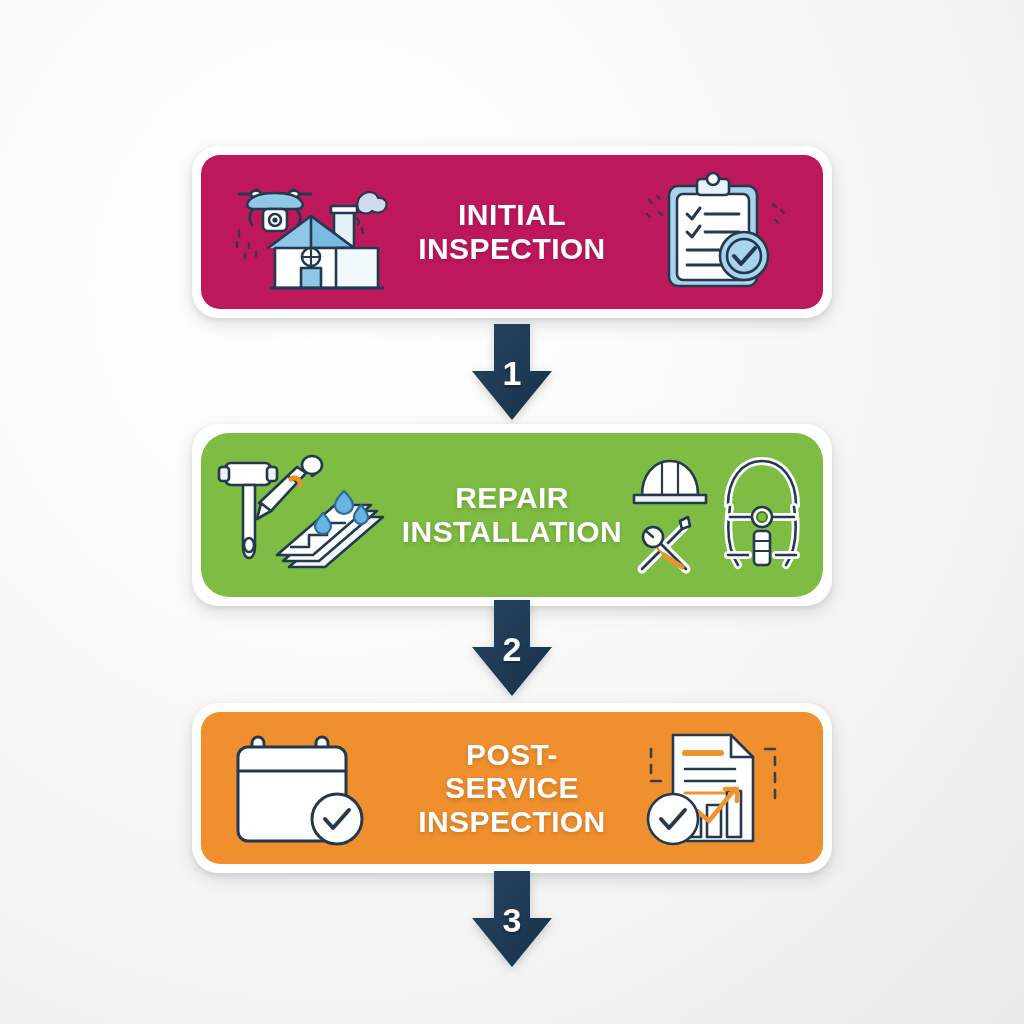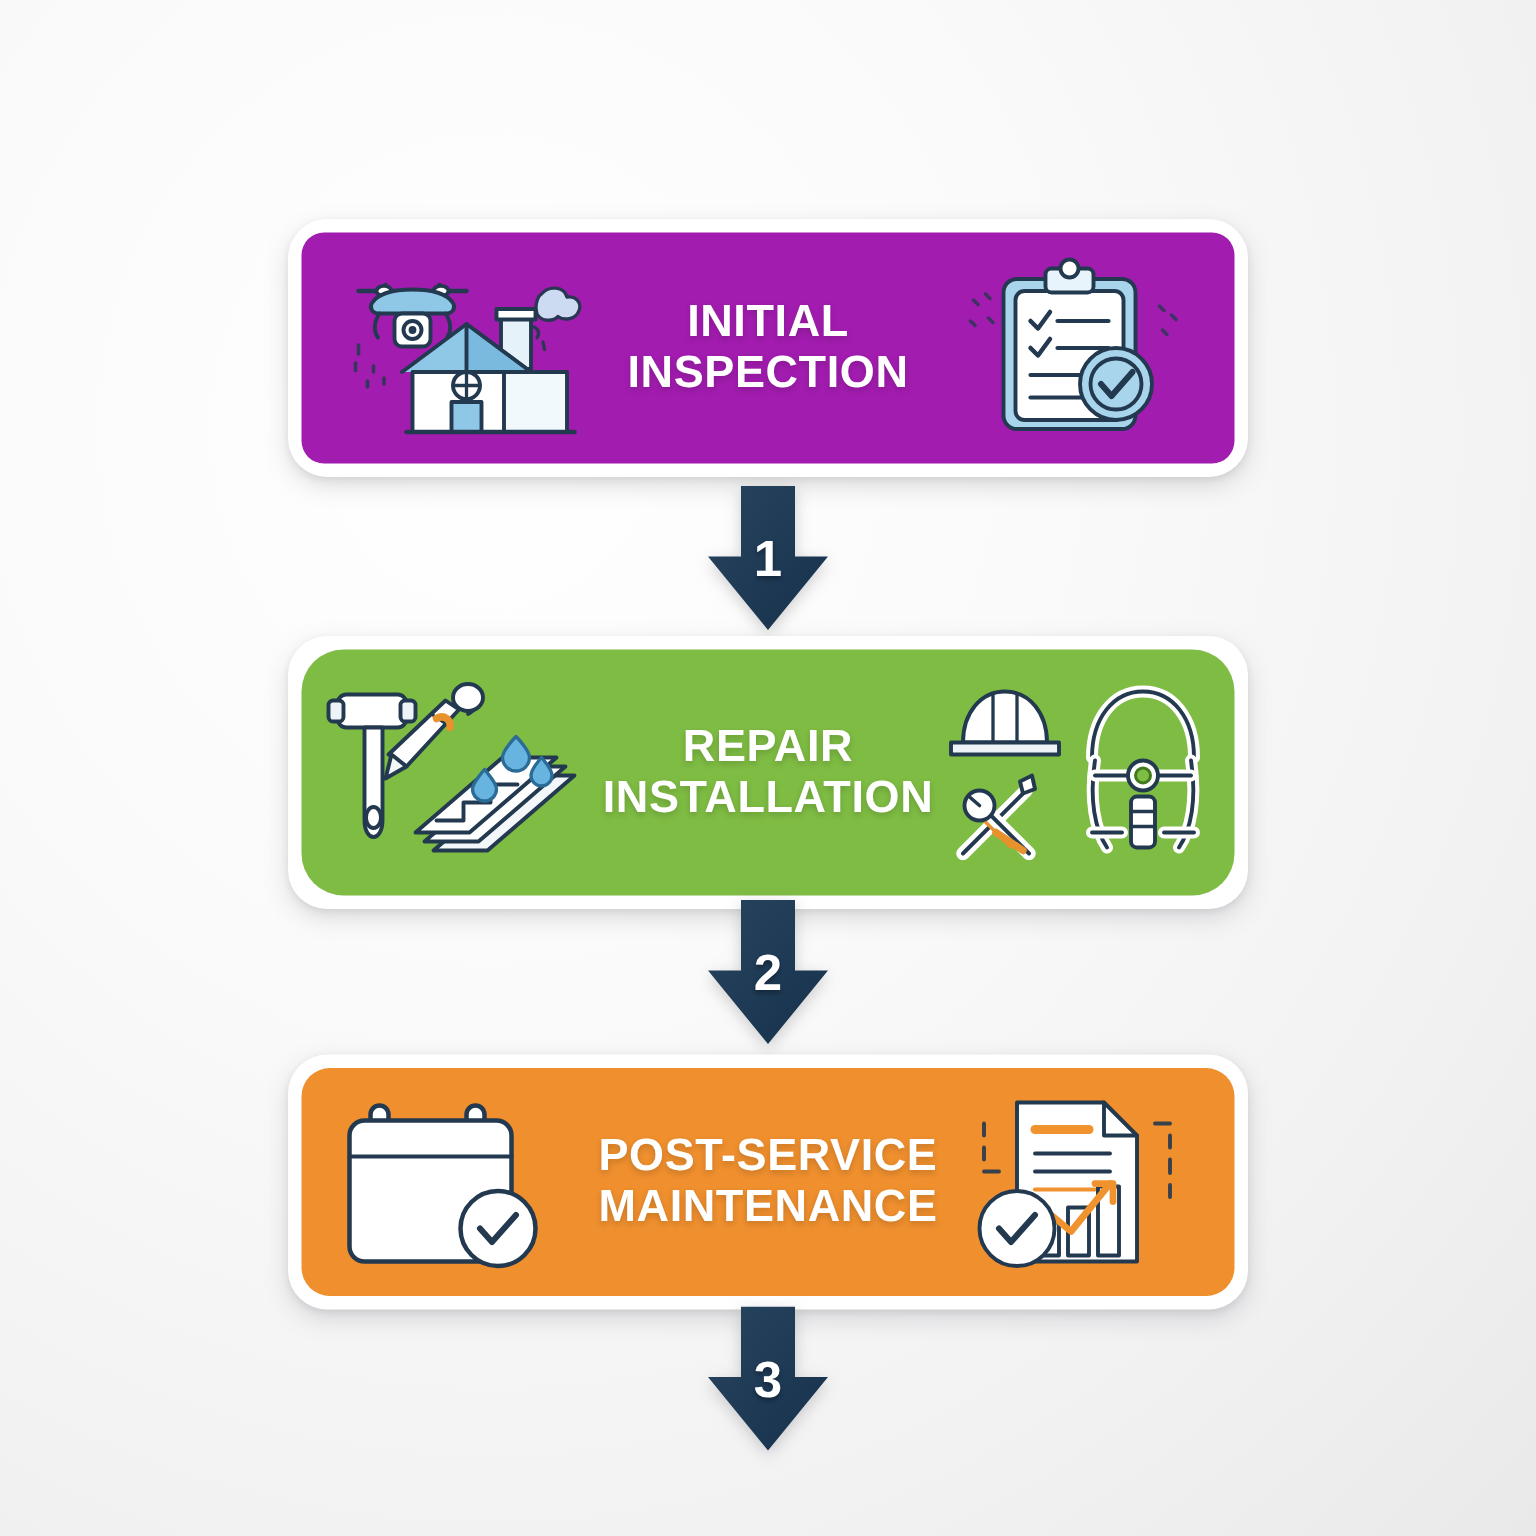--- a/index.html
+++ b/index.html
@@ -80,21 +80,21 @@
     pointer-events:none;
   }
 </style>
 </head>
 <body>
 
 <div class="flow">
 
   <div class="step-wrap" style="top:146px;">
     <div class="step-frame">
-      <div class="step-card" id="card-0" style="height: 154px; background: #a21caf; border-radius: 15px;">
+      <div class="step-card" id="card-0" style="height: 154px; background: #be185d;">
 
         <div class="icon-slot">
           <svg width="190" height="120" viewBox="0 0 190 120">
             <g fill="none" stroke="#23394f" stroke-width="2.6" stroke-linecap="round" stroke-linejoin="round">
 
               <g stroke-width="2.2" opacity="0.95">
                 <path d="M146 24c5-6 15-5 17 2 6-1 10 4 8 9-2 6-10 7-14 4-4 4-12 3-14-2-2-6 1-12 3-13z" fill="#cfe6f5"></path>
                 <path d="M141 46c3 1 4 5 2 7M147 56l1 5"></path>
               </g>
 
@@ -307,21 +307,21 @@
                 <rect x="70" y="90" width="15" height="13" rx="2"></rect>
               </g>
               <rect x="20" y="48" width="96" height="60" rx="3" fill="none" stroke="none"></rect>
               <circle cx="113" cy="92" r="25" fill="#ffffff"></circle>
               <path d="M101 92l8 9 16-18" stroke-width="4"></path>
             </g>
           </svg>
         </div>
 
         <div class="step-title">POST-SERVICE
-MAINTENANCE</div>
+INSPECTION</div>
 
         <div class="icon-slot">
           <svg width="162" height="122" viewBox="0 0 162 122">
             <g fill="none" stroke="#23394f" stroke-width="2.6" stroke-linecap="round" stroke-linejoin="round">
 
               <g stroke-width="2.6" opacity="0.9">
                 <path d="M18 22v8M18 38v8M18 54h10M142 30v8M142 46v9M142 63v8M132 22h10"></path>
               </g>
 
               <path d="M40 8h58l22 22v84H40z" fill="#ffffff"></path>

